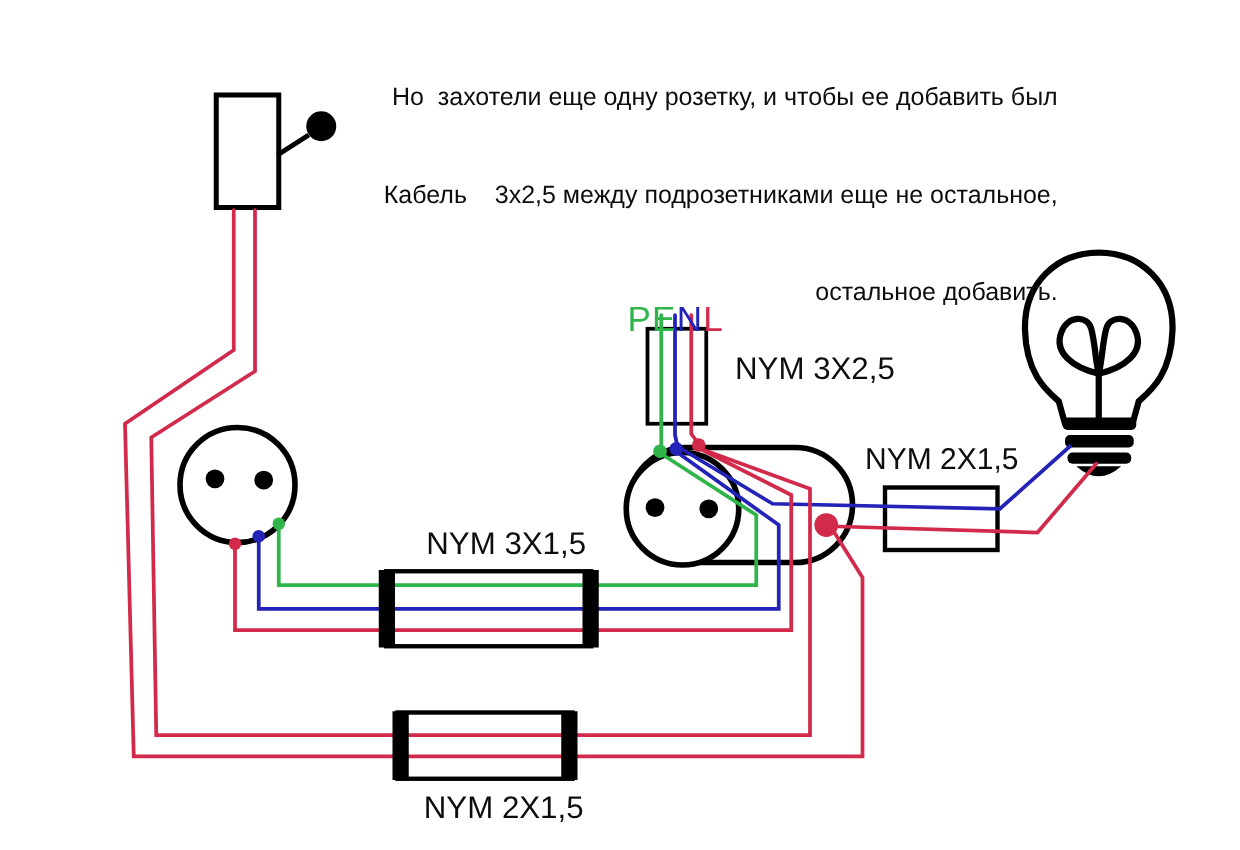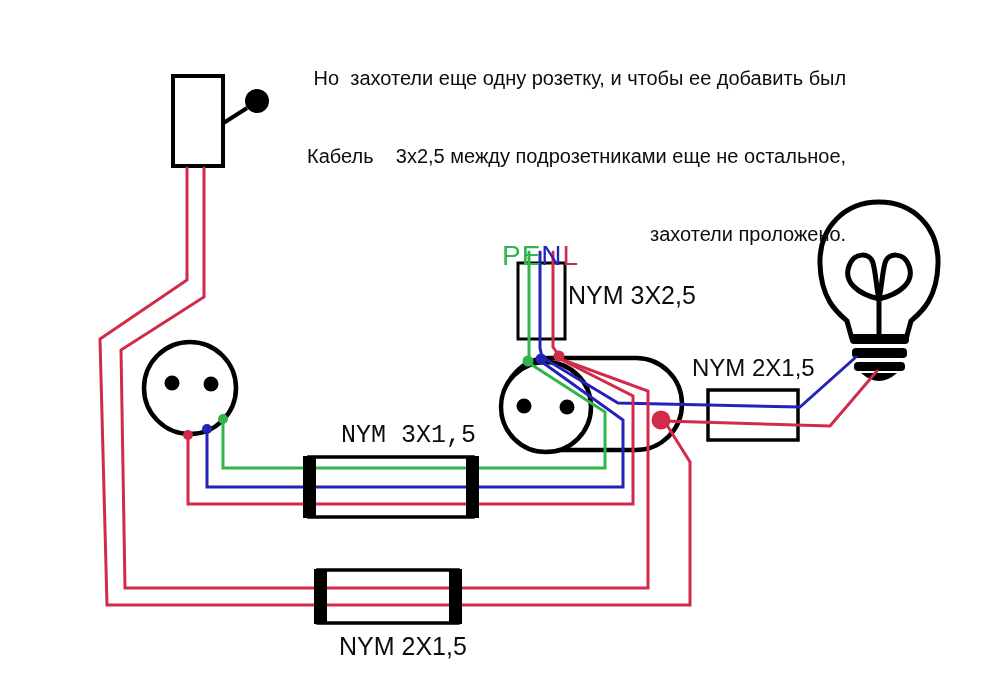--- a/index.html
+++ b/index.html
@@ -5,23 +5,23 @@
   html,body{margin:0;padding:0;background:#ffffff;}
   .canvas{
     position:relative;width:992px;height:680px;background:#ffffff;
     font-family:"Liberation Sans",sans-serif;color:#0d0d0d;overflow:hidden;text-align:right;
   }
   .abs{position:absolute;}
   svg.diagram{position:absolute;left:0;top:0;}
   .intro{left:307px;top:13px;font-size:20px;line-height:26px;white-space:pre;}
   .caption{left:307px;top:145px;font-size:20px;white-space:pre;}
   .cable-label{font-size:25px;white-space:pre;}
-  .lbl-top{left:568px;top:281px;}
+  .lbl-top{left:588px;top:281px;}
   .lbl-right{left:692px;top:354px;font-size:24px;}
-  .lbl-mid{left:341px;top:421px;font-family:Liberation Mono, monospace;}
+  .lbl-mid{left:341px;top:421px;}
   .lbl-bottom{left:339px;top:632px;}
   .penl{left:502px;top:240px;font-size:28px;letter-spacing:1px;white-space:pre;}
   .c-green{color:#2fb54a;}
   .c-blue{color:#2323b8;}
   .c-red{color:#d22a4a;}
   
   .w{fill:none;stroke-width:3;stroke-linecap:round;}
   .w-red{stroke:#d22a4a;}
   .w-green{stroke:#2fb54a;}
   .w-blue{stroke:#2323b8;}
@@ -123,21 +123,21 @@
     <g>
       <circle cx="188" cy="435" r="5" fill="#d22a4a"></circle>
       <circle cx="207" cy="429" r="5" fill="#2323b8"></circle>
       <circle cx="223" cy="419" r="5" fill="#2fb54a"></circle>
     </g>
   </svg>
 
   <div class="abs intro">
     <div>Но  захотели еще одну розетку, и чтобы ее добавить был</div>
     <div>Кабель    3х2,5 между подрозетниками еще не остальное,</div>
-    <div>захотели проложено.</div>
+    <div>остальное добавить.</div>
   </div>
 
 
   <div class="abs penl"><span class="c-green">PE</span><span class="c-blue">N</span><span class="c-red">L</span></div>
 
   <div class="abs cable-label lbl-top">NYM 3X2,5</div>
   <div class="abs cable-label lbl-right">NYM 2X1,5</div>
   <div class="abs cable-label lbl-mid">NYM 3X1,5</div>
   <div class="abs cable-label lbl-bottom">NYM 2X1,5</div>
 

